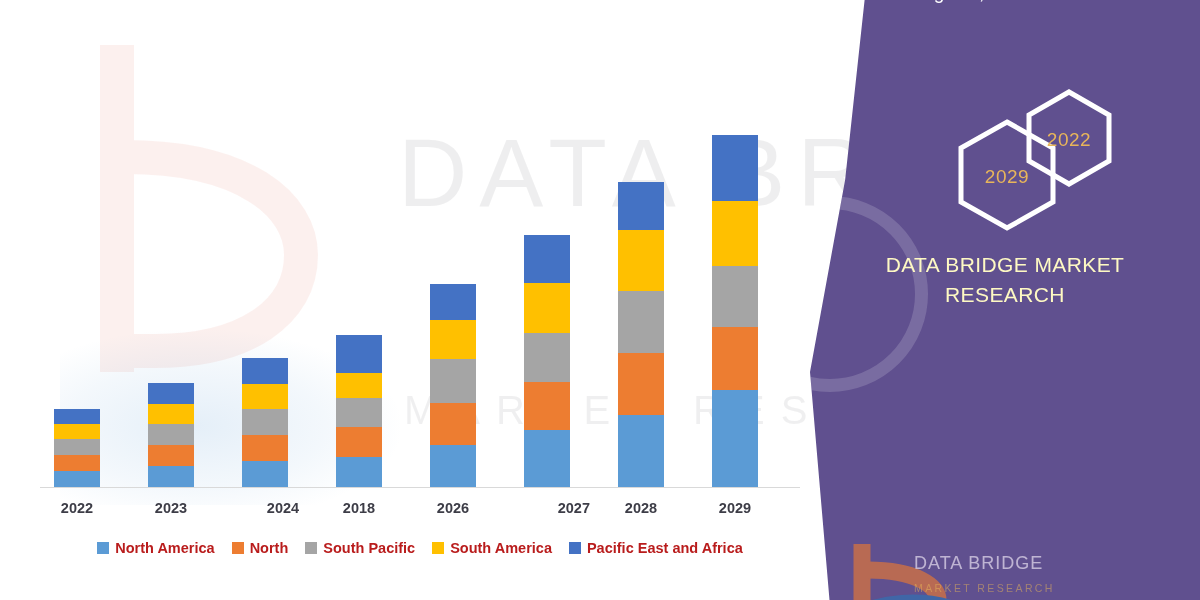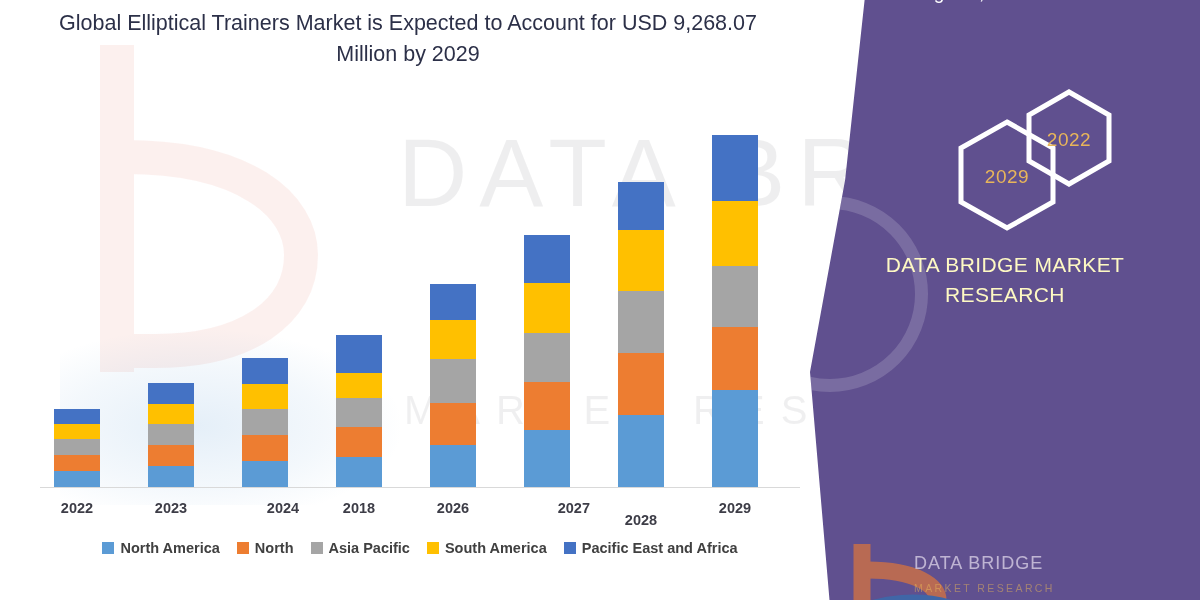--- a/index.html
+++ b/index.html
@@ -129,21 +129,21 @@
     justify-content: center;
     align-items: center;
     gap: 17px;
   }
   .legend-item {
     display: flex;
     align-items: center;
     gap: 6px;
     font-size: 14.5px;
     font-weight: 700;
-    color: #404040;
+    color: #b91c1c;
     white-space: nowrap;
   }
   .legend-swatch {
     width: 12px;
     height: 12px;
     flex: 0 0 12px;
   }
 
   
   #brand-panel {
@@ -253,21 +253,20 @@
 <div id="stage">
 
   <svg class="wm-bigb" viewBox="0 0 230 330" aria-hidden="true">
     <path d="M22 8 L22 310" stroke="#e0604a" stroke-width="34" fill="none" stroke-linecap="square"></path>
     <path d="M30 112 C 150 112, 206 160, 206 210 C 206 268, 150 306, 60 306 L 30 306" stroke="#e0604a" stroke-width="34" fill="none"></path>
   </svg>
   <div class="wm-blueblob"></div>
   <div class="wm-text l1">DATA BRIDGE</div>
   <div class="wm-text l2">MARKET RESEARCH</div>
 
-  <div id="chart-title">Global Elliptical Trainers Market is Expected to Account for USD 9,268.07 Million by 2029</div>
 
   <div id="plot">
     <div id="axis-line"></div>
     <div id="bars">
         <div class="bar-group" style="left: 54px;">
           <div class="bar-stack">
             <div class="seg" title="North America 2022" style="height: 16px; background: rgb(91, 155, 213);"></div>
             <div class="seg" title="Europe 2022" style="height: 16px; background: rgb(237, 125, 49);"></div>
             <div class="seg" title="Asia Pacific 2022" style="height: 16px; background: rgb(165, 165, 165);"></div>
             <div class="seg" title="South America 2022" style="height: 15px; background: rgb(255, 192, 0);"></div>
@@ -338,37 +337,37 @@
           </div>
         </div>
       </div>
     <div id="xlabels">
         <div class="x-label" style="left: 34px;">2022</div>
         <div class="x-label" style="left: 128px;">2023</div>
         <div class="x-label" style="left: 240px;">2024</div>
         <div class="x-label" style="left: 316px;">2018</div>
         <div class="x-label" style="left: 410px;">2026</div>
         <div class="x-label" style="left: 504px; text-align: right;">2027</div>
-        <div class="x-label" style="left: 598px; margin-top: 12px;">2028</div>
+        <div class="x-label" style="left: 598px;">2028</div>
         <div class="x-label" style="left: 692px;">2029</div>
       </div>
   </div>
 
   <div id="legend">
       <div class="legend-item">
         <span class="legend-swatch" style="background: rgb(91, 155, 213);"></span>
         <span>North America</span>
       </div>
       <div class="legend-item">
         <span class="legend-swatch" style="background: rgb(237, 125, 49);"></span>
         <span>North</span>
       </div>
       <div class="legend-item">
         <span class="legend-swatch" style="background: rgb(165, 165, 165);"></span>
-        <span>Asia Pacific</span>
+        <span>South Pacific</span>
       </div>
       <div class="legend-item">
         <span class="legend-swatch" style="background: rgb(255, 192, 0);"></span>
         <span>South America</span>
       </div>
       <div class="legend-item">
         <span class="legend-swatch" style="background: rgb(68, 114, 196);"></span>
         <span>Pacific East and Africa</span>
       </div>
     </div>

